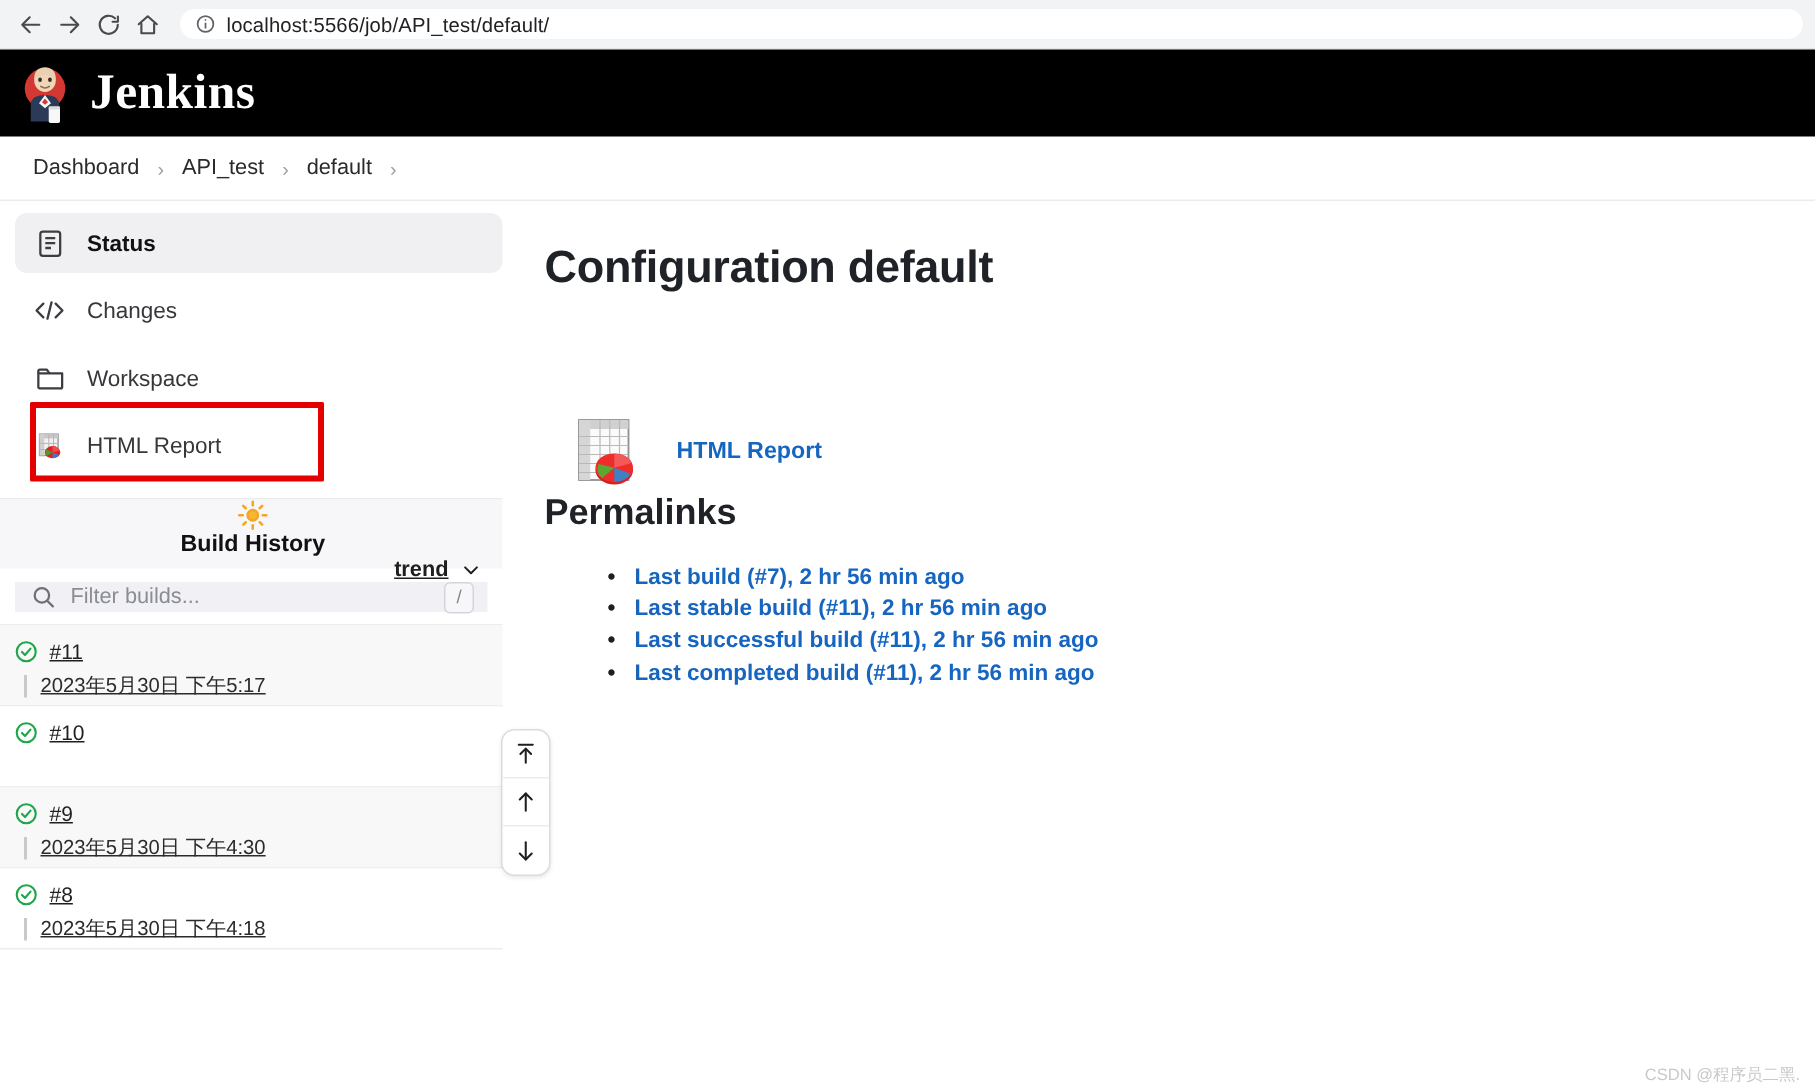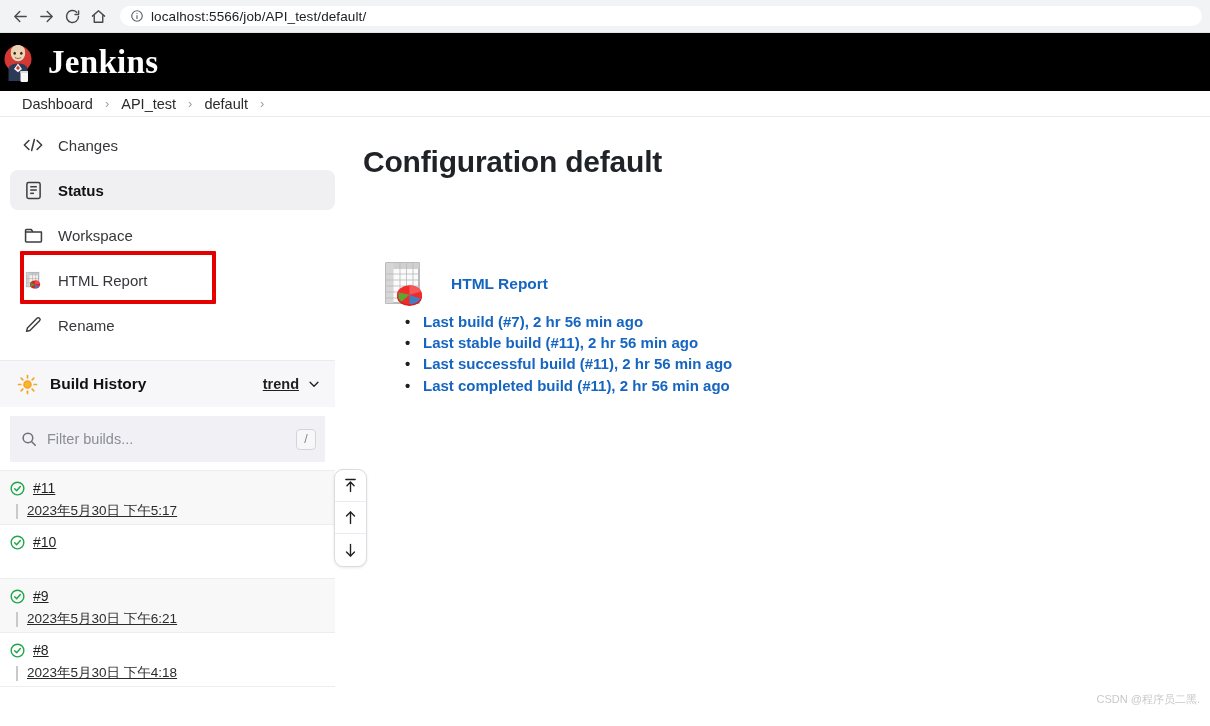--- a/index.html
+++ b/index.html
@@ -46,34 +46,35 @@
     letter-spacing: .1px;
     white-space: nowrap;
   }
 
   
   .jk-header {
     height: 58px;
     background: #000;
     display: flex;
     align-items: center;
+    padding-left: 12px;
     gap: 12px;
   }
   .jk-logo { width: 36px; height: 40px; flex: 0 0 auto; }
   .jk-title {
     color: #fff;
     font-family: "Liberation Serif", serif;
     font-size: 33px;
     font-weight: 700;
     letter-spacing: .3px;
   }
 
   
   .breadcrumb {
-    height: 26px;
+    height: 43px;
     display: flex;
     align-items: center;
     padding-left: 14px;
     gap: 2px;
     border-bottom: 1px solid #ebebeb;
   }
   .crumb {
     font-size: 14.5px;
     color: #2b2b2b;
     padding: 2px 8px;
@@ -127,37 +128,38 @@
   .side-sep {
     height: 1px;
     background: #ebebeb;
     margin: 6px 0 0 0;
   }
 
   
   .bh-head {
     display: flex;
     align-items: center;
-    gap: 12px;
+    gap: 0;
     padding: 0 14px 0 16px;
     height: 46px;
     background: #f7f7f9;
+    flex-direction: column;
   }
   .bh-title { font-size: 15.5px; font-weight: 700; color: #111; }
   .bh-trend {
     margin-left: auto;
     display: flex; align-items: center; gap: 8px;
     font-size: 14.5px;
     color: #1f1f1f;
   }
   .bh-trend .lbl { text-decoration: underline; font-weight: 600; margin-left: 22px; }
 
   .bh-filter-wrap { padding: 9px 10px 8px 10px; }
   .bh-filter {
-    height: 46px;
+    height: 20px;
     background: #f1f1f5;
     border-radius: 0;
     display: flex;
     align-items: center;
     padding: 0 9px 0 11px;
     gap: 10px;
   }
   .bh-filter .ph {
     flex: 1 1 auto;
     font-size: 14.5px;
@@ -355,41 +357,41 @@
   <span class="crumb">default</span>
   <span class="crumb-sep">›</span>
 </div>
 
 <div class="page">
 
   <div class="sidebar">
 
     <div class="side-tasks">
 
-      <div class="side-item">
-        <span class="ico">
-          <svg width="20" height="16" viewBox="0 0 22 16" fill="none" stroke="currentColor" stroke-width="1.7" stroke-linecap="round" stroke-linejoin="round">
-              <polyline points="6.5 3 1.5 8 6.5 13"></polyline>
-              <polyline points="15.5 3 20.5 8 15.5 13"></polyline>
-              <line x1="12.5" y1="2" x2="9.5" y2="14"></line>
-            </svg>
-        </span>
-        <span>Changes</span>
-      </div>
-
       <div class="side-item active">
         <span class="ico">
           <svg width="17" height="19" viewBox="0 0 18 20" fill="none" stroke="currentColor" stroke-width="1.6">
               <rect x="2" y="1.5" width="14" height="17" rx="1.8"></rect>
               <line x1="5.5" y1="6" x2="12.5" y2="6"></line>
               <line x1="5.5" y1="9.5" x2="12.5" y2="9.5"></line>
               <line x1="5.5" y1="13" x2="9.5" y2="13"></line>
             </svg>
         </span>
         <span>Status</span>
+      </div>
+
+      <div class="side-item">
+        <span class="ico">
+          <svg width="20" height="16" viewBox="0 0 22 16" fill="none" stroke="currentColor" stroke-width="1.7" stroke-linecap="round" stroke-linejoin="round">
+              <polyline points="6.5 3 1.5 8 6.5 13"></polyline>
+              <polyline points="15.5 3 20.5 8 15.5 13"></polyline>
+              <line x1="12.5" y1="2" x2="9.5" y2="14"></line>
+            </svg>
+        </span>
+        <span>Changes</span>
       </div>
 
       <div class="side-item">
         <span class="ico">
           <svg width="19" height="17" viewBox="0 0 20 18" fill="none" stroke="currentColor" stroke-width="1.6" stroke-linejoin="round">
               <path d="M1.6 5.2V14.8a1 1 0 0 0 1 1h14.8a1 1 0 0 0 1-1V5.2z"></path>
               <path d="M1.6 5.2V3.6a1 1 0 0 1 1-1h5l1.8 2.6"></path>
             </svg>
         </span>
         <span>Workspace</span>
@@ -407,28 +409,20 @@
             <line x1="2.5" y1="12.3" x2="15.5" y2="12.3" stroke="#b5b5b5" stroke-width=".7"></line>
             <ellipse cx="11.6" cy="14.2" rx="5.4" ry="4.3" fill="#e02020"></ellipse>
             <path d="M11.6 14.2 L11.6 9.9 A4.3 4.3 0 0 1 16.3 13.4 Z" fill="#ef4b4b"></path>
             <path d="M11.6 14.2 L7.9 16.6 A5.4 4.3 0 0 1 7.3 12.1 Z" fill="#4a9e2f"></path>
             <path d="M11.6 14.2 L15.9 15.9 A5.4 4.3 0 0 1 11.6 18.5 Z" fill="#3f79c4"></path>
           </svg>
         </span>
         <span>HTML Report</span>
       </div>
 
-      <div class="side-item">
-        <span class="ico">
-          <svg width="18" height="18" viewBox="0 0 20 20" fill="none" stroke="currentColor" stroke-width="1.6" stroke-linecap="round" stroke-linejoin="round">
-              <path d="M14.4 2.6a2 2 0 0 1 2.9 2.8L6.6 16.1l-3.8 1 1-3.8z"></path>
-            </svg>
-        </span>
-        <span>Rename</span>
-      </div>
 
     </div>
 
     <div class="side-sep"></div>
 
     <div class="bh-head">
       <span class="ico" style="width:22px;height:22px;display:flex;align-items:center;justify-content:center;">
         <svg width="21" height="21" viewBox="0 0 22 22" fill="none" stroke="#f5a623" stroke-width="1.8" stroke-linecap="round">
             <circle cx="11" cy="11" r="3.6" fill="#f7b733" stroke="#f5a623"></circle>
             <line x1="11" y1="1.6" x2="11" y2="4"></line>
@@ -500,21 +494,21 @@
           <span style="display:flex;">
             <svg width="15" height="15" viewBox="0 0 18 18" fill="none" stroke="#1ea64a" stroke-width="1.7">
                 <circle cx="9" cy="9" r="7.6"></circle>
                 <polyline points="5.6 9.2 8 11.6 12.4 6.5" stroke-linecap="round" stroke-linejoin="round"></polyline>
               </svg>
           </span>
           <span class="build-num">#9</span>
         </div>
         <div class="build-date-row">
           <span class="tick"></span>
-          <span class="build-date">2023年5月30日 下午6:21</span>
+          <span class="build-date">2023年5月30日 下午4:30</span>
         </div>
       </div>
 
       <div class="build-row">
         <div class="build-top">
           <span style="display:flex;">
             <svg width="15" height="15" viewBox="0 0 18 18" fill="none" stroke="#1ea64a" stroke-width="1.7">
                 <circle cx="9" cy="9" r="7.6"></circle>
                 <polyline points="5.6 9.2 8 11.6 12.4 6.5" stroke-linecap="round" stroke-linejoin="round"></polyline>
               </svg>
@@ -577,20 +571,21 @@
           <ellipse cx="26.5" cy="35.5" rx="12.5" ry="9.5" fill="#d81f1f"></ellipse>
           <ellipse cx="26.5" cy="33.8" rx="12.5" ry="9.5" fill="#ef2b2b"></ellipse>
           <path d="M26.5 33.8 L26.5 24.3 A12.5 9.5 0 0 1 38.3 30.6 Z" fill="#f45858"></path>
           <path d="M26.5 33.8 L18.4 40.8 A12.5 9.5 0 0 1 16.1 31.4 Z" fill="#58a832"></path>
           <path d="M26.5 33.8 L37.6 37.8 A12.5 9.5 0 0 1 26.5 43.3 Z" fill="#3f7fc4"></path>
         </svg>
       </span>
       <span class="report-link">HTML Report</span>
     </div>
 
+    <h2 class="h-permalinks">Permalinks</h2>
 
     <ul class="permalinks">
       <li><span>Last build (#7), 2 hr 56 min ago</span></li>
       <li><span>Last stable build (#11), 2 hr 56 min ago</span></li>
       <li><span>Last successful build (#11), 2 hr 56 min ago</span></li>
       <li><span>Last completed build (#11), 2 hr 56 min ago</span></li>
     </ul>
 
     <div class="watermark">CSDN @程序员二黑.</div>
   </div>

